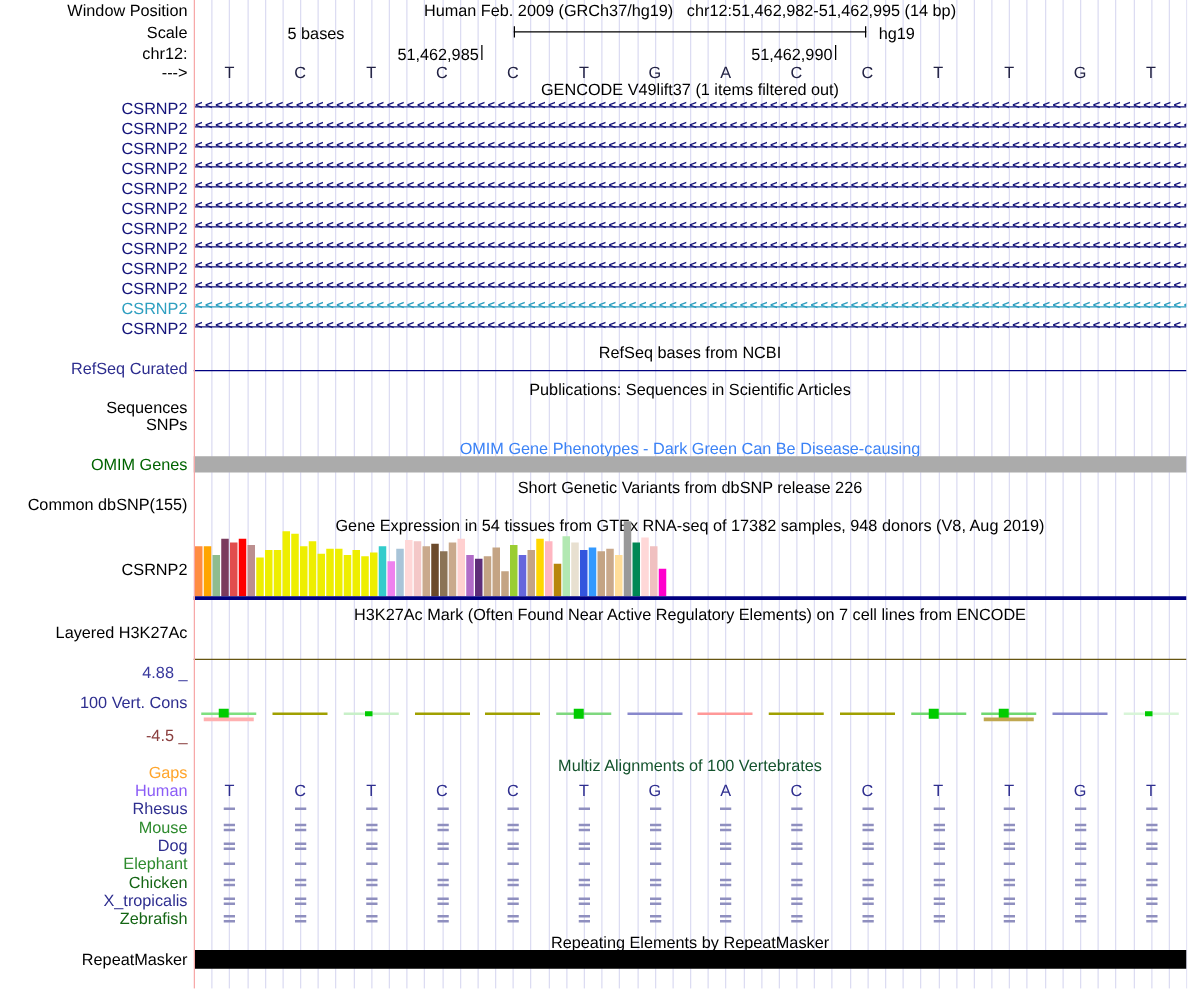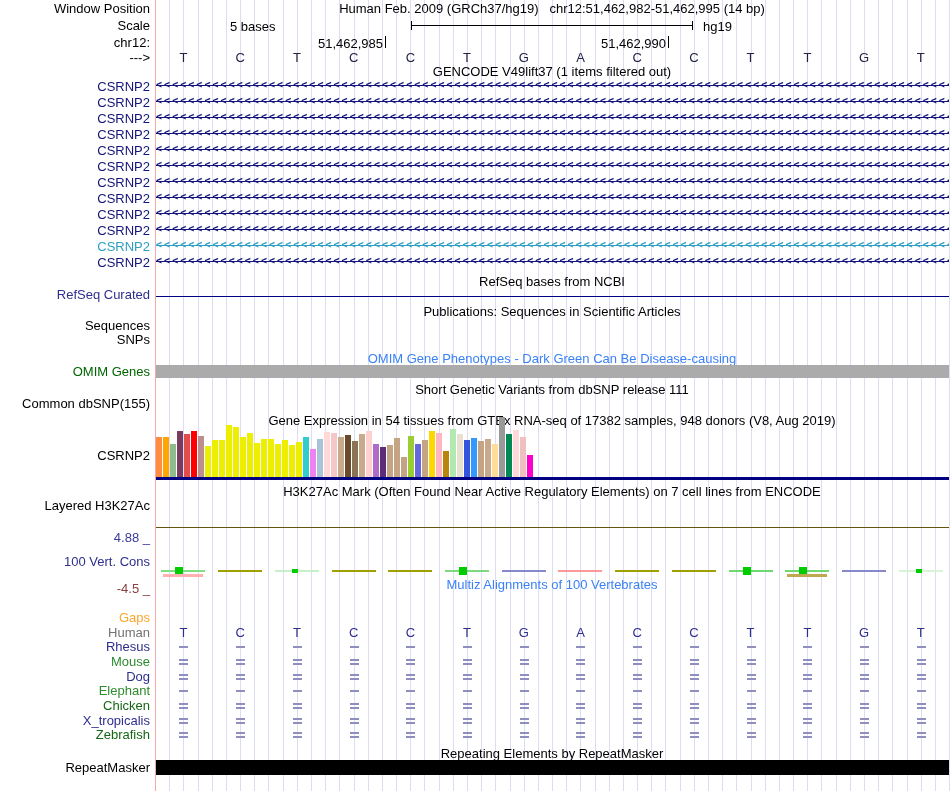--- a/index.html
+++ b/index.html
@@ -188,21 +188,21 @@
   <div class="abs" style="top:296px;left:155px;width:794px;height:1px;background:#000080"></div>
 
   <div class="title" style="top:305px">Publications: Sequences in Scientific Articles</div>
   <div class="lbl" style="top:319px">Sequences</div>
   <div class="lbl" style="top:333px">SNPs</div>
 
   <div class="title" style="top:352px;color:#3b82f6">OMIM Gene Phenotypes - Dark Green Can Be Disease-causing</div>
   <div class="lbl" style="top:365px;color:#006400">OMIM Genes</div>
   <div class="abs" style="top:365px;left:155px;width:794px;height:13px;background:#ABABAB"></div>
 
-  <div class="title" style="top:383px">Short Genetic Variants from dbSNP release 111</div>
+  <div class="title" style="top:383px">Short Genetic Variants from dbSNP release 226</div>
   <div class="lbl" style="top:397px">Common dbSNP(155)</div>
 
   <div class="title" style="top:414px">Gene Expression in 54 tissues from GTEx RNA-seq of 17382 samples, 948 donors (V8, Aug 2019)</div>
   <div class="lbl" style="top:449px">CSRNP2</div>
   <div id="gtexbars">
       <div class="bar" style="left:156px;top:437px;height:40px;background:#FF8C42"></div>
       <div class="bar" style="left:163px;top:437px;height:40px;background:#FFA500"></div>
       <div class="bar" style="left:170px;top:444px;height:33px;background:#8FBC8F"></div>
       <div class="bar" style="left:177px;top:431px;height:46px;background:#7B3B5E"></div>
       <div class="bar" style="left:184px;top:434px;height:43px;background:#E14D4D"></div>
@@ -283,24 +283,24 @@
       <div class="mark" style="left:742.5px;top:567px;width:8px;height:8px;background:#00CC00"></div>
       <div class="mark" style="left:785.2px;top:570px;width:44px;height:2px;background:#70D870"></div>
       <div class="mark" style="left:799.2px;top:567px;width:8px;height:8px;background:#00CC00"></div>
       <div class="mark" style="left:787.2px;top:574px;width:40px;height:3px;background:#C0A850"></div>
       <div class="mark" style="left:841.9px;top:570px;width:44px;height:2px;background:#8888CC"></div>
       <div class="mark" style="left:898.6px;top:570px;width:44px;height:2px;background:#D8F5D8"></div>
       <div class="mark" style="left:915.6px;top:569px;width:6px;height:4px;background:#00CC00"></div>
     </div>
   <div class="lbl" style="top:582px;color:#8B4040">-4.5 _</div>
 
-  <div class="title" style="top:578px;color:#3b82f6">Multiz Alignments of 100 Vertebrates</div>
+  <div class="title" style="top:606px;color:#14532d">Multiz Alignments of 100 Vertebrates</div>
   <div id="multiz">
       <div class="lbl" style="top:611.0px;color:#FFA52C">Gaps</div>
-      <div class="lbl" style="top:625.6px;color:#737373">Human</div>
+      <div class="lbl" style="top:625.6px;color:#8b5cf6">Human</div>
       <div class="baseletter" style="top:625.6px;left:155.0px;color:#2E2E8F">T</div>
       <div class="baseletter" style="top:625.6px;left:211.7px;color:#2E2E8F">C</div>
       <div class="baseletter" style="top:625.6px;left:268.4px;color:#2E2E8F">T</div>
       <div class="baseletter" style="top:625.6px;left:325.1px;color:#2E2E8F">C</div>
       <div class="baseletter" style="top:625.6px;left:381.9px;color:#2E2E8F">C</div>
       <div class="baseletter" style="top:625.6px;left:438.6px;color:#2E2E8F">T</div>
       <div class="baseletter" style="top:625.6px;left:495.3px;color:#2E2E8F">G</div>
       <div class="baseletter" style="top:625.6px;left:552.0px;color:#2E2E8F">A</div>
       <div class="baseletter" style="top:625.6px;left:608.7px;color:#2E2E8F">C</div>
       <div class="baseletter" style="top:625.6px;left:665.4px;color:#2E2E8F">C</div>

